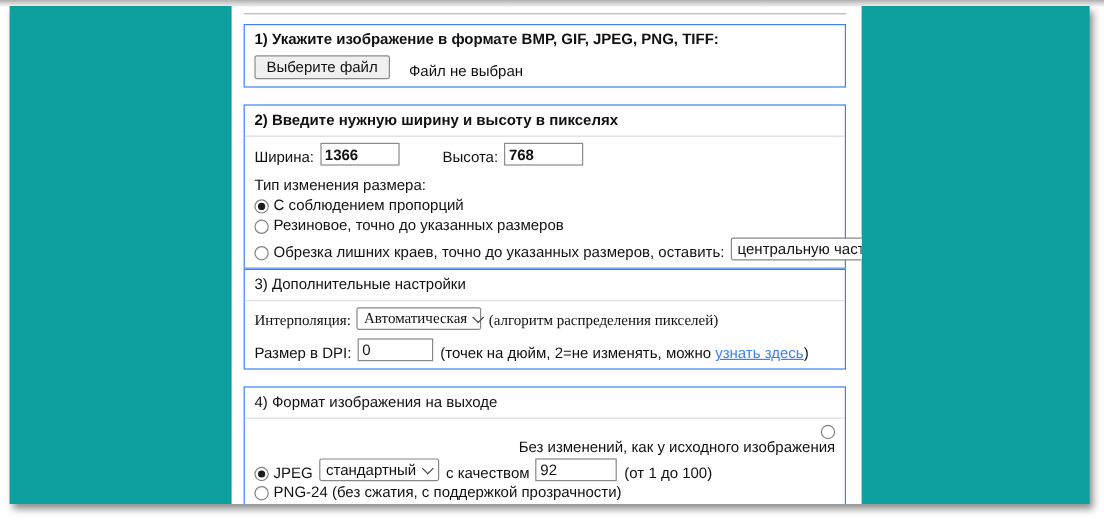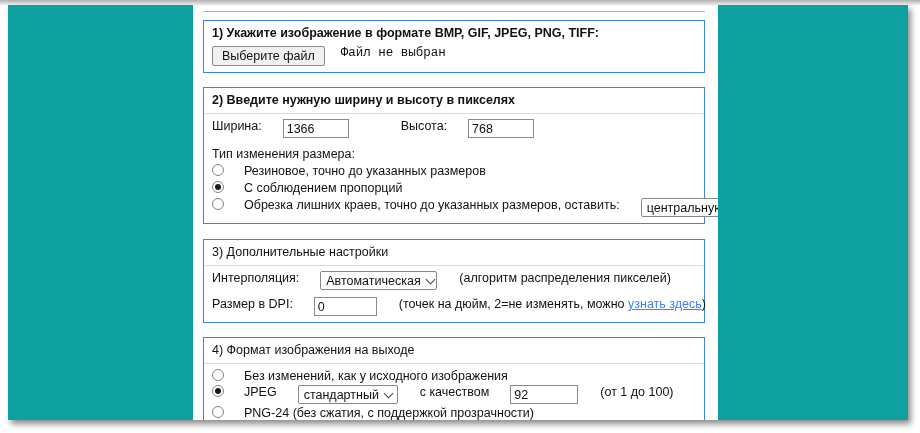--- a/index.html
+++ b/index.html
@@ -5,36 +5,36 @@
   html,body{margin:0;padding:0;}
   body{font-family:"Liberation Sans",sans-serif;font-size:12.5px;color:#111;background:#fff;}
   .canvas{position:relative;width:920px;height:433px;background:#fff;overflow:hidden;}
   .top-shade{position:absolute;left:0;top:0;width:920px;height:6px;
     background:linear-gradient(to bottom,rgba(80,80,80,.45),rgba(255,255,255,0));z-index:9;pointer-events:none;}
   .card{position:absolute;left:8px;top:5px;width:900px;height:415px;background:#0e9f9f;
     box-shadow:3px 4px 6px rgba(0,0,0,.45);overflow:hidden;}
   .content{position:absolute;left:185px;top:0;width:525px;height:415px;background:#fff;overflow:hidden;}
   .hairline{margin:6px 13px 0 10px;border-top:1px solid #b4b4b4;height:0;}
   .box{margin:0 13px 0 10px;border:1px solid #3b82f6;padding:5px 8px 6px 8px;box-sizing:border-box;background:#fff;white-space:nowrap;}
-  .mt8{margin-top:8px;}.mt14{margin-top:14px;}.mt15{margin-top:15px;}
+  .mt8{margin-top:8px;}.mt14{margin-top:14px;}.mt15{}
   .title{line-height:15px;}
   .bold{font-weight:bold;}
   .sep{border-top:1px solid #dcdcdc;margin:5px -8px;height:0;}
-  .row{display:flex;align-items:flex-start;white-space:nowrap;gap:16px;}
+  .row{display:flex;align-items:flex-end;white-space:nowrap;}
   .txt{height:15px;border:1px solid #8a8a8a;font:12.5px "Liberation Sans",sans-serif;padding:1px 3px;color:#111;background:#fff;}
-  .w58{width:58px;}.w55{width:55px;}.w60{width:60px;}
+  .w58{width:58px;font-weight:bold;}.w55{width:55px;}.w60{width:60px;}
   .select{display:inline-flex;align-items:center;justify-content:space-between;border:1px solid #878787;border-radius:2px;
     background:#fff;height:19px;padding:0 5px;box-sizing:border-box;gap:6px;cursor:default;}
   .chev{width:6px;height:6px;border-right:1.7px solid #444;border-bottom:1.7px solid #444;
     transform:rotate(45deg);margin-top:-3px;flex:0 0 auto;}
   .radio{width:12px;height:12px;border:1px solid #848484;border-radius:50%;background:#fff;display:inline-flex;
     align-items:center;justify-content:center;box-sizing:border-box;flex:0 0 auto;}
   .radio.checked::after{content:"";width:6px;height:6px;border-radius:50%;background:#1c1c1c;}
   .rlabel{margin-left:4px;}
-  .gap5{margin-left:5px;}.gap6{margin-left:6px;}.gap8{margin-left:0;font-family:Liberation Mono, monospace;}.gap22{margin-left:36px;}
+  .gap5{margin-left:5px;}.gap6{margin-left:6px;}.gap8{margin-left:16px;}.gap22{margin-left:36px;}
   .file-btn{border:1px solid #8a8a8a;border-radius:2px;background:#f0f0f0;font:12.5px "Liberation Sans",sans-serif;
     padding:2px 9px;height:20px;color:#111;}
   .link{color:#3b82f6;text-decoration:underline;cursor:pointer;}
 </style>
 </head>
 <body>
 
 <div class="canvas">
   <div class="top-shade"></div>
   <div class="card">
@@ -54,59 +54,59 @@
         <div class="title bold">2) Введите нужную ширину и высоту в пикселях</div>
         <div class="sep"></div>
         <div class="row" style="margin-top:4px;">
           <span>Ширина:</span>
           <input class="txt w58 gap5" value="1366" style="">
           <span class="gap22">Высота:</span>
           <input class="txt w58 gap5" value="768" style="">
         </div>
         <div style="margin-top:9px;">Тип изменения размера:</div>
         <div class="row" style="margin-top:3px;">
+          <span class="radio checked"></span>
+          <span class="rlabel">С соблюдением пропорций</span>
+        </div>
+        <div class="row" style="margin-top:3px;">
           <span class="radio"></span>
           <span class="rlabel">Резиновое, точно до указанных размеров</span>
-        </div>
-        <div class="row" style="margin-top:3px;">
-          <span class="radio checked"></span>
-          <span class="rlabel">С соблюдением пропорций</span>
         </div>
         <div class="row" style="margin-top:3px;">
           <span class="radio"></span>
           <span class="rlabel">Обрезка лишних краев, точно до указанных размеров, оставить:</span>
           <span class="select gap5" style="width:116px;">
             <span>центральную часть</span>
 
           </span>
         </div>
       </div>
 
       <div class="box mt15">
         <div class="title">3) Дополнительные настройки</div>
         <div class="sep"></div>
-        <div class="row" style="margin-top:3px;">
+        <div class="row" style="margin-top:3px;font-family:Liberation Serif, serif;">
           <span>Интерполяция:</span>
-          <span class="select gap5" style="width:117px;">
+          <span class="select gap5" style="width:104px;">
             <span>Автоматическая</span>
             <span class="chev"></span>
           </span>
           <span class="gap6">(алгоритм распределения пикселей)</span>
         </div>
         <div class="row" style="margin-top:7px;">
           <span>Размер в DPI:</span>
           <input class="txt w55 gap5" value="0" style="">
           <span class="gap6"><span>(точек на дюйм, 2=не изменять, можно </span><a class="link">узнать здесь</a><span>)</span></span>
         </div>
       </div>
 
       <div class="box mt14">
         <div class="title">4) Формат изображения на выходе</div>
         <div class="sep"></div>
-        <div class="row" style="margin-top:3px;">
+        <div class="row" style="margin-top:3px;flex-direction:column;">
           <span class="radio"></span>
           <span class="rlabel">Без изменений, как у исходного изображения</span>
         </div>
         <div class="row" style="margin-top:2px;">
           <span class="radio checked"></span>
           <span class="rlabel">JPEG</span>
           <span class="select gap5" style="width:100px;">
             <span>стандартный</span>
             <span class="chev"></span>
           </span>

